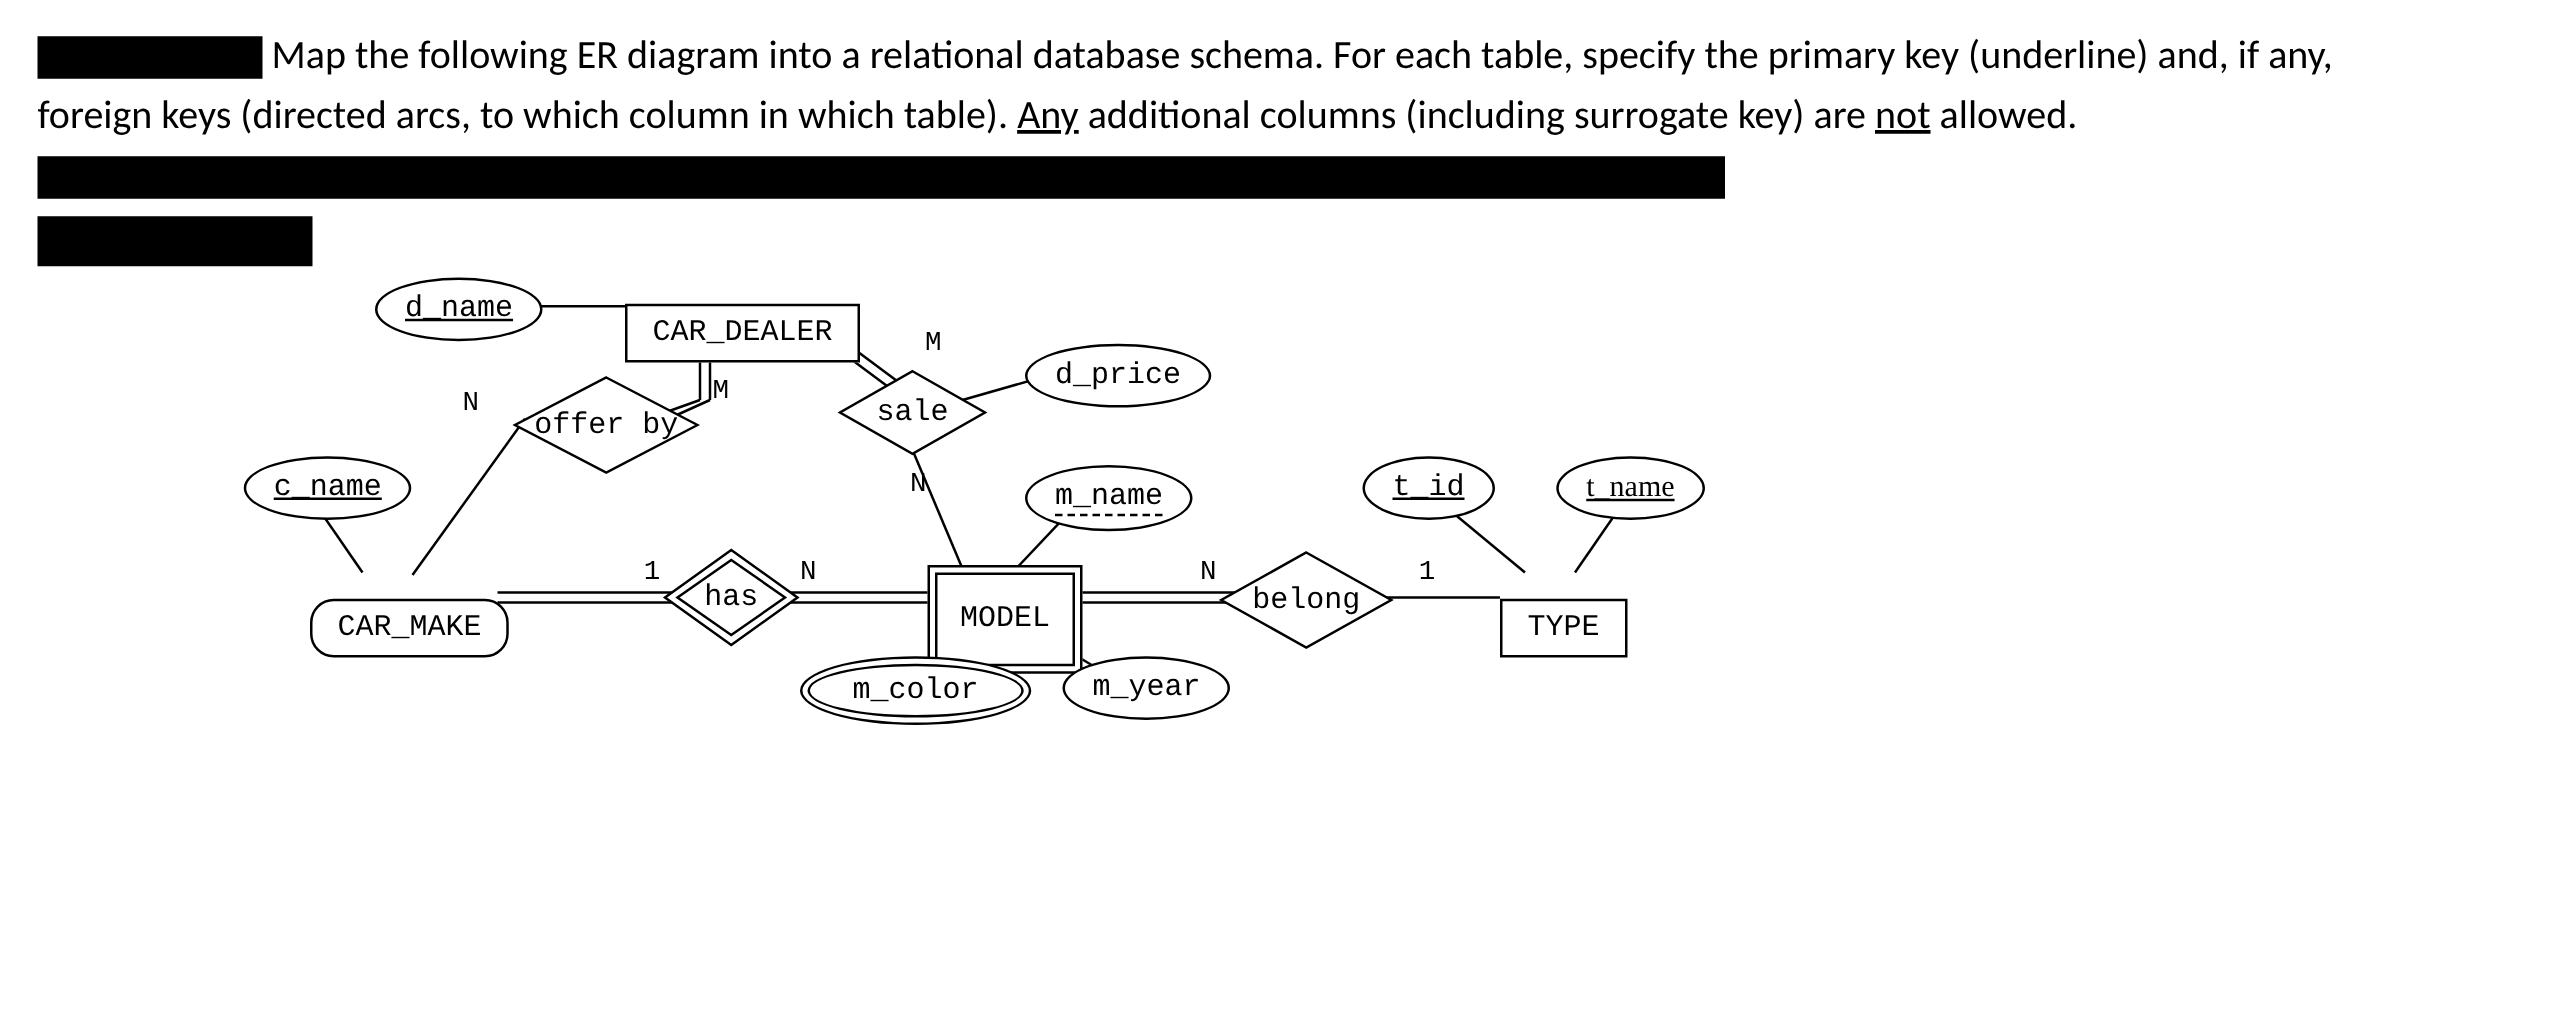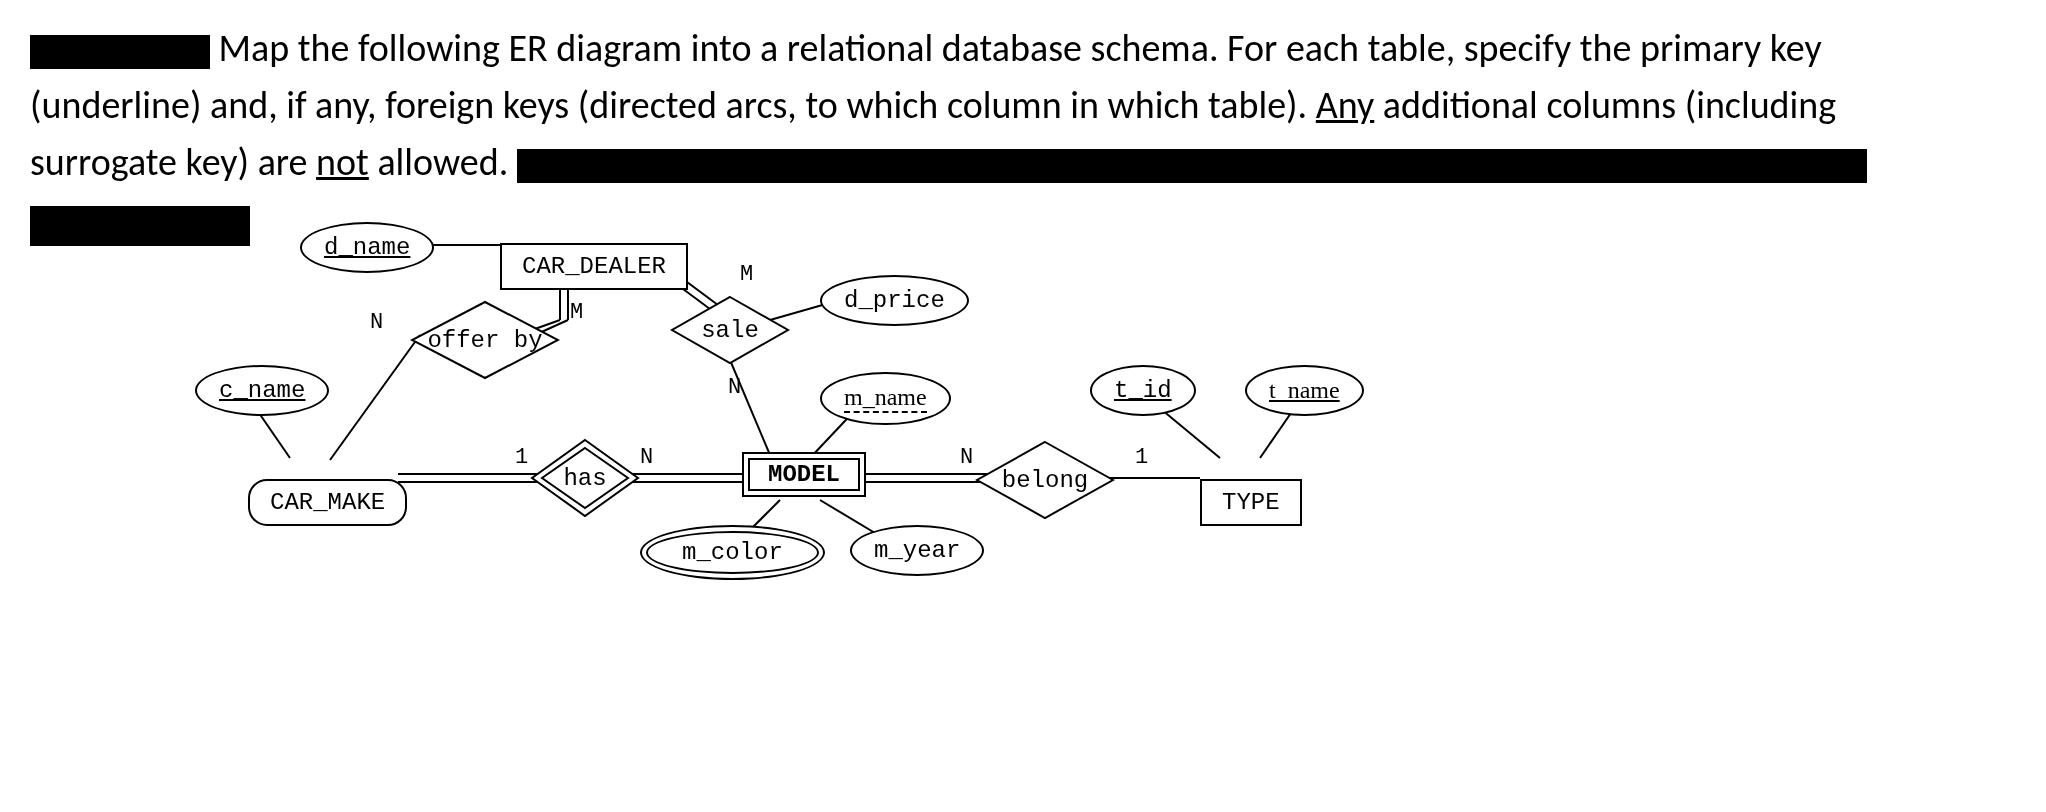--- a/index.html
+++ b/index.html
@@ -9,21 +9,21 @@
     height: 812px;
     font-family: Calibri, Arial, sans-serif;
     background: #ffffff;
     color: #000000;
   }
   .instruction {
     position: absolute;
     top: 20px;
     left: 30px;
     width: 1850px;
-    font-size: 38px;
+    font-size: 32px;
     line-height: 1.5;
   }
   .redact {
     display: inline-block;
     background: #000000;
     vertical-align: middle;
   }
   .underline { text-decoration: underline; }
   .diagram {
     position: absolute;
@@ -46,26 +46,25 @@
     margin-top: 21px;
   }
   .weak-entity {
     position: absolute;
     border: 2px solid #000;
     background: #fff;
     padding: 4px;
   }
   .weak-entity .inner {
     border: 2px solid #000;
-    padding: 1px 18px;
+    padding: 22px 18px;
     display: flex;
     align-items: center;
     justify-content: flex-end;
     white-space: nowrap;
-    font-weight: bold;
   }
   .attribute {
     position: absolute;
     border: 2px solid #000;
     border-radius: 50%;
     background: #fff;
     display: flex;
     align-items: center;
     justify-content: center;
     padding: 10px 22px;
@@ -114,21 +113,21 @@
     width: 130px;
     height: 80px;
   }
   .card {
     position: absolute;
     font-size: 22px;
     background: none;
     z-index: 3;
   }
   .key { text-decoration: underline; }
-  .partial-key { border-bottom: 2px dashed #000; font-family: Liberation Serif, serif; }
+  .partial-key { border-bottom: 2px dashed #000; }
   svg.connector {
     position: absolute;
     top: 0;
     left: 0;
     width: 2046px;
     height: 600px;
     pointer-events: none;
   }
 </style>
 </head>

